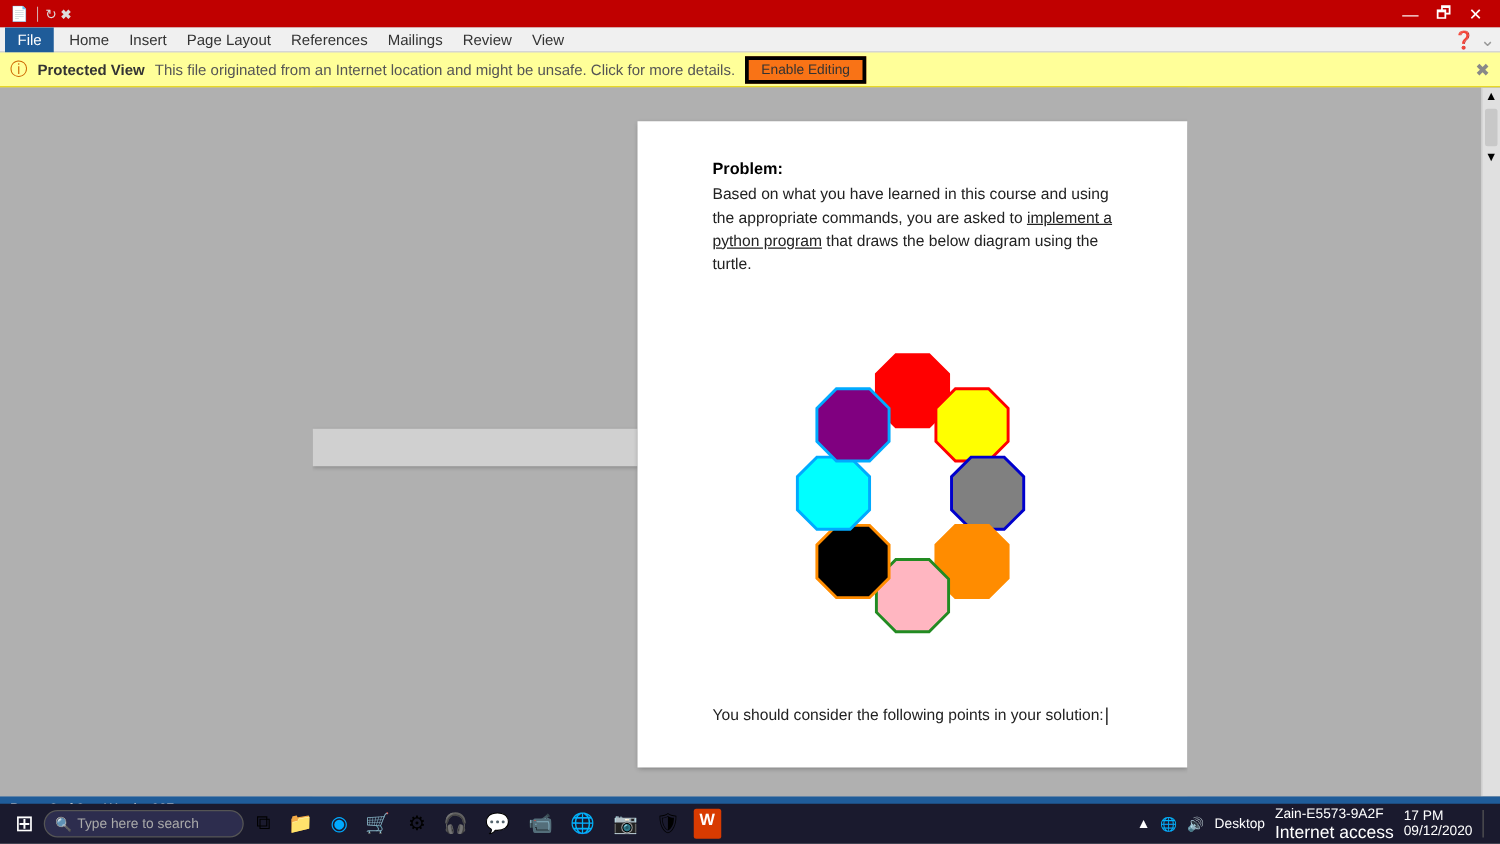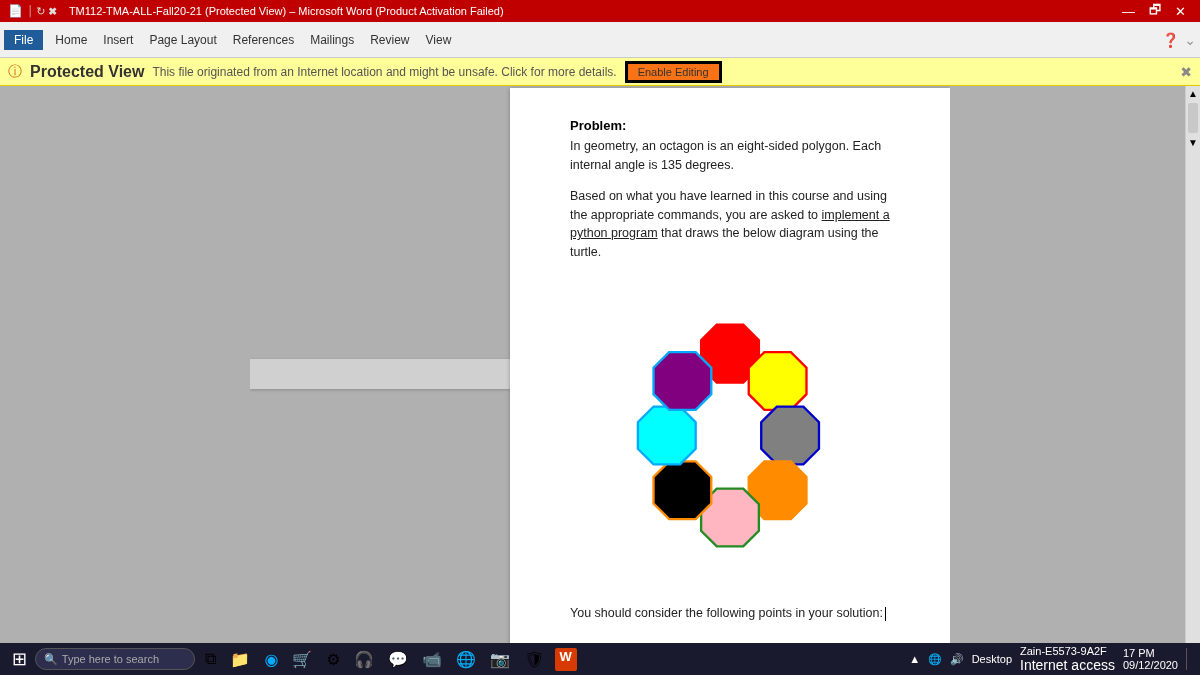--- a/index.html
+++ b/index.html
@@ -16,21 +16,21 @@
       padding: 0 8px;
       font-size: 12px;
     }
     .title-bar-left { display: flex; align-items: center; gap: 4px; }
     .title-bar-controls { display: flex; gap: 2px; }
     .title-bar-btn { background: transparent; border: none; color: white; font-size: 13px; cursor: pointer; padding: 0 6px; }
 
     
     .menu-bar {
       background: #f0f0f0;
-      height: 36px;
+      height: 20px;
       display: flex;
       align-items: center;
       padding: 0 4px;
       border-bottom: 1px solid #ccc;
     }
     .menu-item {
       padding: 3px 8px;
       font-size: 12px;
       cursor: pointer;
       color: #333;
@@ -202,21 +202,20 @@
 
     .word-btn { background: #d83b01; color: white; padding: 1px 5px; font-size: 13px; font-weight: bold; border-radius: 2px; }
   </style>
 </head>
 <body>
 
 <div class="title-bar">
   <div class="title-bar-left">
     <span style="font-size:12px;">📄</span>
     <span style="font-size:11px; color:#ddd; margin-right:8px;">⏐ ↻ ✖</span>
-    <span style="font-size:11px;">TM112-TMA-ALL-Fall20-21 (Protected View) – Microsoft Word (Product Activation Failed)</span>
   </div>
   <div class="title-bar-controls">
     <button class="title-bar-btn">—</button>
     <button class="title-bar-btn">🗗</button>
     <button class="title-bar-btn">✕</button>
   </div>
 </div>
 
 <div class="menu-bar">
   <div class="file-btn">File</div>
@@ -228,32 +227,31 @@
   <div class="menu-item">Review</div>
   <div class="menu-item">View</div>
   <div style="margin-left:auto; display:flex; gap:4px; align-items:center;">
     <span style="font-size:14px; color:#999;">❓</span>
     <span style="font-size:14px; color:#999; cursor:pointer;">⌄</span>
   </div>
 </div>
 
 <div class="protected-bar">
   <span class="protected-icon">ⓘ</span>
-  <span style="font-weight:bold; color:#333; font-size:16px;">Protected View</span>
+  <span style="font-weight:bold; color:#333; font-size:12px;">Protected View</span>
   <span class="protected-text">This file originated from an Internet location and might be unsafe. Click for more details.</span>
   <button class="enable-editing-btn">Enable Editing</button>
   <span class="protected-close">✖</span>
 </div>
 
 <div class="main-area" style="position:relative;">
   <div class="doc-outer">
     <div class="doc-top-gray"></div>
     <div class="doc-page">
       <p class="problem-heading">Problem:</p>
-      <p class="problem-text">In geometry, an octagon is an eight-sided polygon.  Each internal angle is 135 degrees.</p>
       <p class="problem-text">
         <span>Based on what you have learned in this course and using the appropriate commands, you are asked to </span><span class="underline">implement a python program</span><span> that draws the below diagram using the turtle.</span>
       </p>
 
       <div class="diagram-area">
         <svg class="octagon-svg" viewBox="0 0 320 410">
 
           <polygon points="143,65 177,65 197,85 197,119 177,139 143,139 123,119 123,85" fill="#ff0000" stroke="#ff0000" stroke-width="3"></polygon>
 
           <polygon points="204,100 238,100 258,120 258,154 238,174 204,174 184,154 184,120" fill="#ffff00" stroke="#ff0000" stroke-width="3"></polygon>

